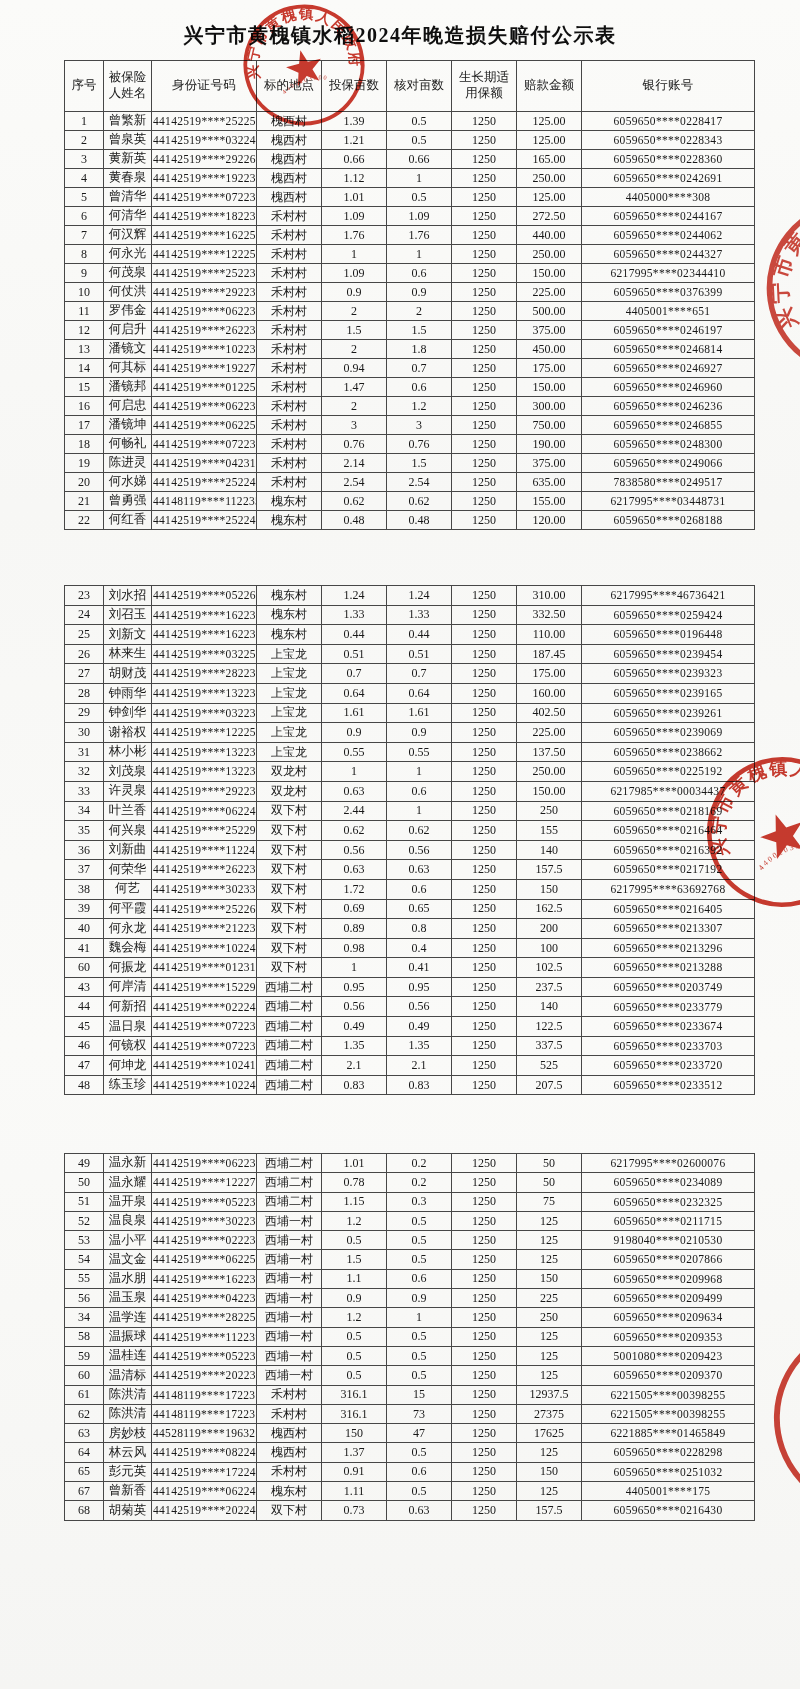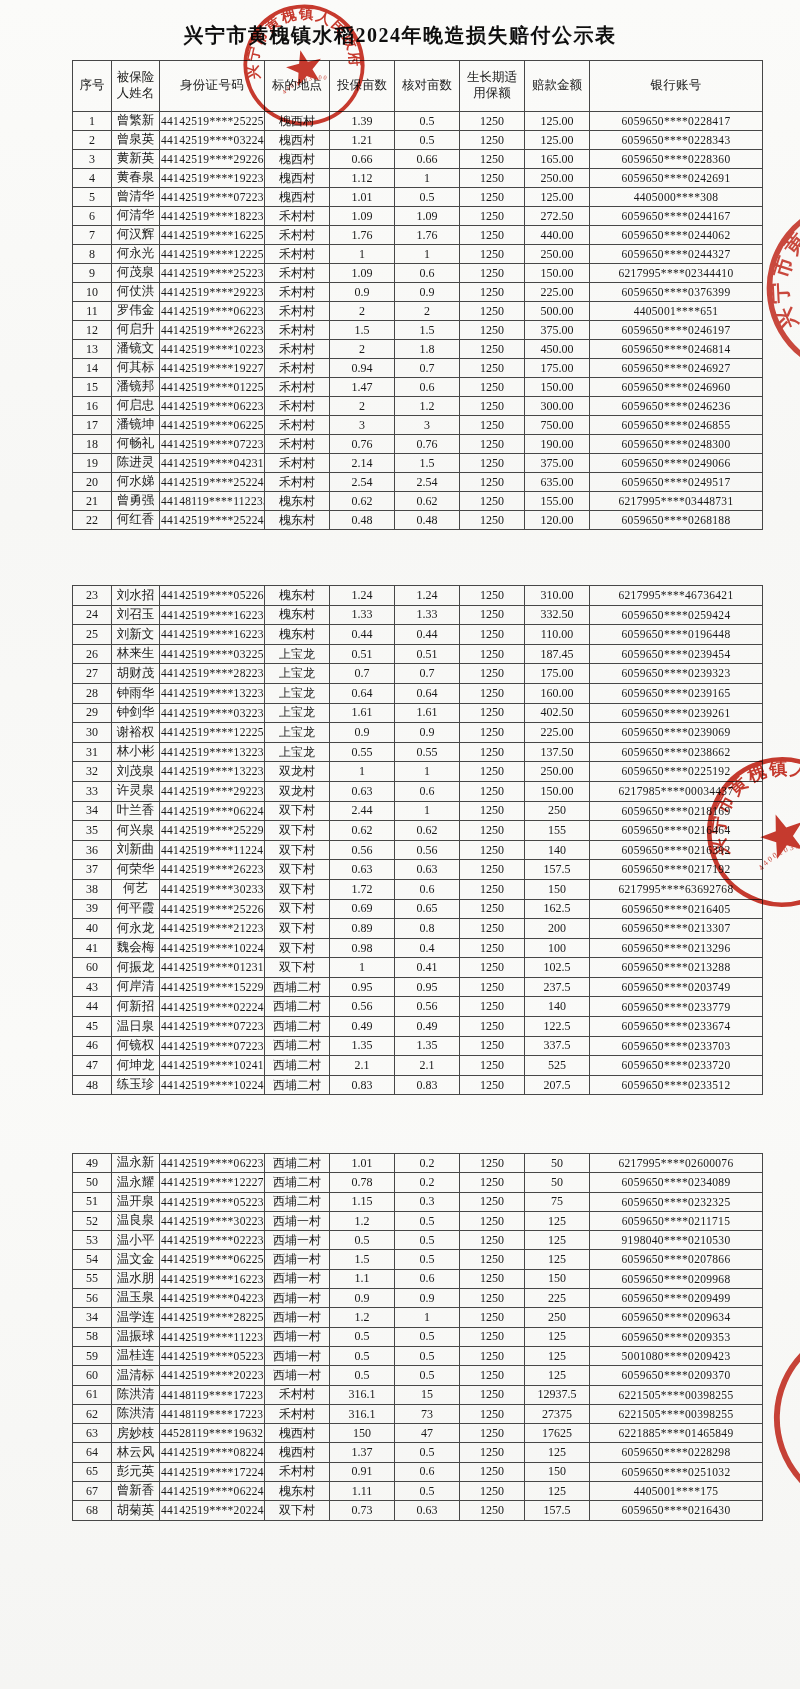--- a/index.html
+++ b/index.html
@@ -6,21 +6,21 @@
   .page{
     position:relative;width:800px;height:1689px;margin:0 auto;overflow:hidden;
     background:linear-gradient(180deg,#fbfbf9 0%,#f7f7f5 30%,#fafaf8 62%,#f5f5f3 100%);
     font-family:"Liberation Serif","DejaVu Serif",serif;color:#141414;
   }
   .title{
     position:absolute;top:22px;left:0;width:100%;text-align:center;
     font-size:20px;font-weight:700;letter-spacing:1.5px;color:#0f0f0f;
   }
   table.grid{
-    position:absolute;left:72px;width:690px;border-collapse:collapse;table-layout:fixed;
+    position:absolute;left:64px;width:690px;border-collapse:collapse;table-layout:fixed;
   }
   .grid td{
     border:1px solid #474747;text-align:center;vertical-align:middle;
     padding:0 1px;font-size:12px;line-height:1.08;color:#181818;overflow:hidden;
     white-space:nowrap;
   }
   .grid thead td{height:50px;font-size:12.5px;white-space:normal;line-height:1.25;}
   .s0{top:60px}.s1{top:585px}.s2{top:1153px}
   .s0 tbody td{height:18px}.s1 tbody td{height:18.6px}.s2 tbody td{height:18.3px}
   td.c-name{font-size:12.5px;}
@@ -294,21 +294,21 @@
         </tr>
         <tr>
           <td class="c-index">20</td>
           <td class="c-name">何水娣</td>
           <td class="c-id-number">44142519****252248</td>
           <td class="c-location">禾村村</td>
           <td class="c-insured-area">2.54</td>
           <td class="c-verified-area">2.54</td>
           <td class="c-coverage">1250</td>
           <td class="c-payout">635.00</td>
-          <td class="c-bank-account">6059650****0249517</td>
+          <td class="c-bank-account">7838580****0249517</td>
         </tr>
         <tr>
           <td class="c-index">21</td>
           <td class="c-name">曾勇强</td>
           <td class="c-id-number">44148119****112235</td>
           <td class="c-location">槐东村</td>
           <td class="c-insured-area">0.62</td>
           <td class="c-verified-area">0.62</td>
           <td class="c-coverage">1250</td>
           <td class="c-payout">155.00</td>

